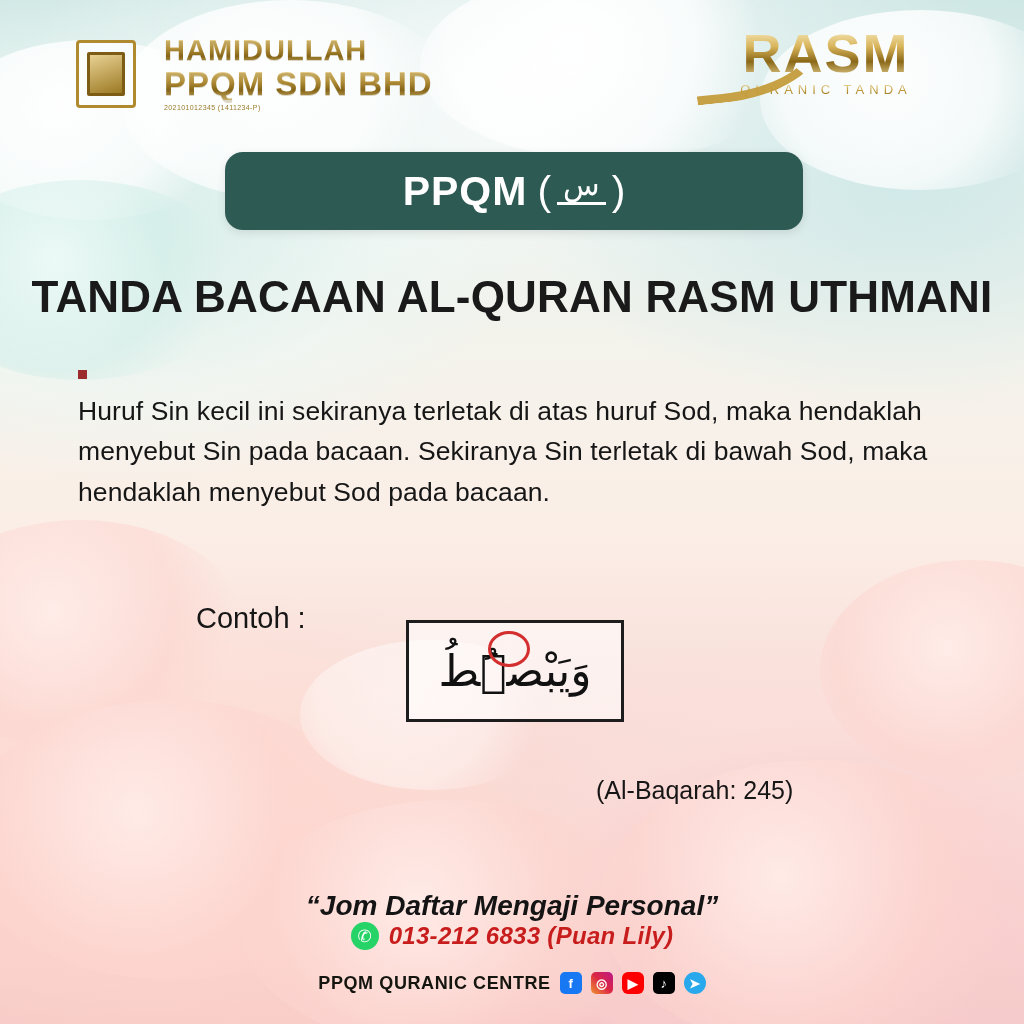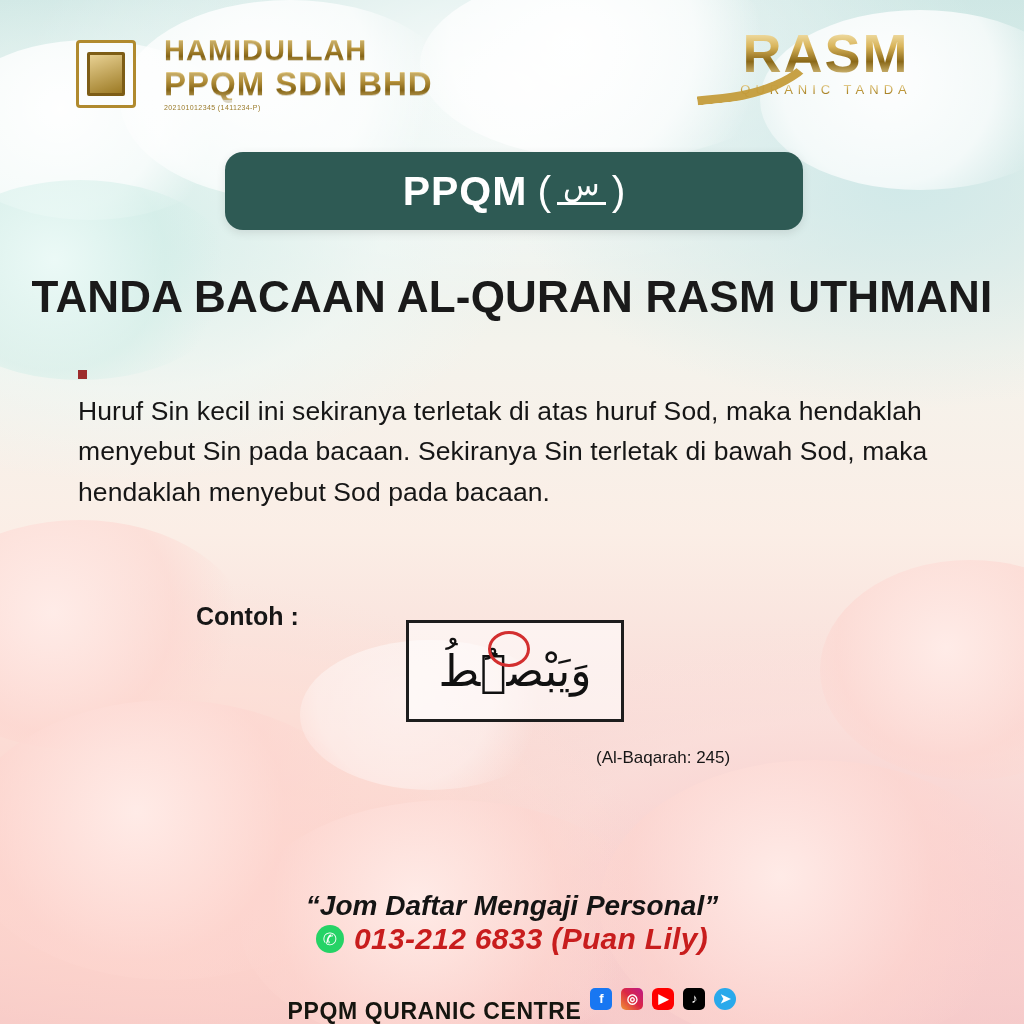--- a/index.html
+++ b/index.html
@@ -202,23 +202,23 @@
     line-height: 1.52;
     color: #161616;
     letter-spacing: 0.1px;
   }
 
   
   .contoh-label {
     position: absolute;
     left: 196px;
     top: 602px;
-    font-size: 25px;
+    font-size: 29px;
     color: #161616;
-    font-weight: 700;
+    font-weight: 400;
   }
   .ayah-box {
     position: absolute;
     left: 406px;
     top: 620px;
     width: 212px;
     height: 96px;
     border: 3px solid #1d1d1d;
     background: rgba(255,255,255,0.55);
     display: flex;
@@ -238,22 +238,22 @@
     left: 79px;
     top: 8px;
     width: 36px;
     height: 30px;
     border: 3px solid #d32f2f;
     border-radius: 50%;
   }
   .ref {
     position: absolute;
     left: 596px;
-    top: 748px;
-    font-size: 17px;
+    top: 776px;
+    font-size: 25px;
     color: #161616;
   }
 
   
   .footer-tag {
     position: absolute;
     left: 0;
     top: 878px;
     width: 1024px;
     text-align: center;
@@ -278,42 +278,41 @@
     height: 28px;
     border-radius: 50%;
     background: #25d366;
     display: flex;
     align-items: center;
     justify-content: center;
     color: #fff;
     font-size: 17px;
   }
   .phone-text {
-    font-size: 30px;
+    font-size: 24px;
     font-weight: 700;
     font-style: italic;
     color: #c81d1d;
     letter-spacing: 0.3px;
   }
   .footer-brand {
     position: absolute;
     left: 0;
     top: 972px;
     width: 1024px;
     display: flex;
     align-items: center;
     justify-content: center;
     gap: 9px;
   }
   .footer-brand .fb-text {
-    font-size: 23px;
+    font-size: 18px;
     font-weight: 700;
     letter-spacing: 0.6px;
     color: #15150f;
-    margin-top: 26px;
   }
   .sicon {
     width: 22px;
     height: 22px;
     border-radius: 5px;
     display: flex;
     align-items: center;
     justify-content: center;
     color: #fff;
     font-size: 13px;

